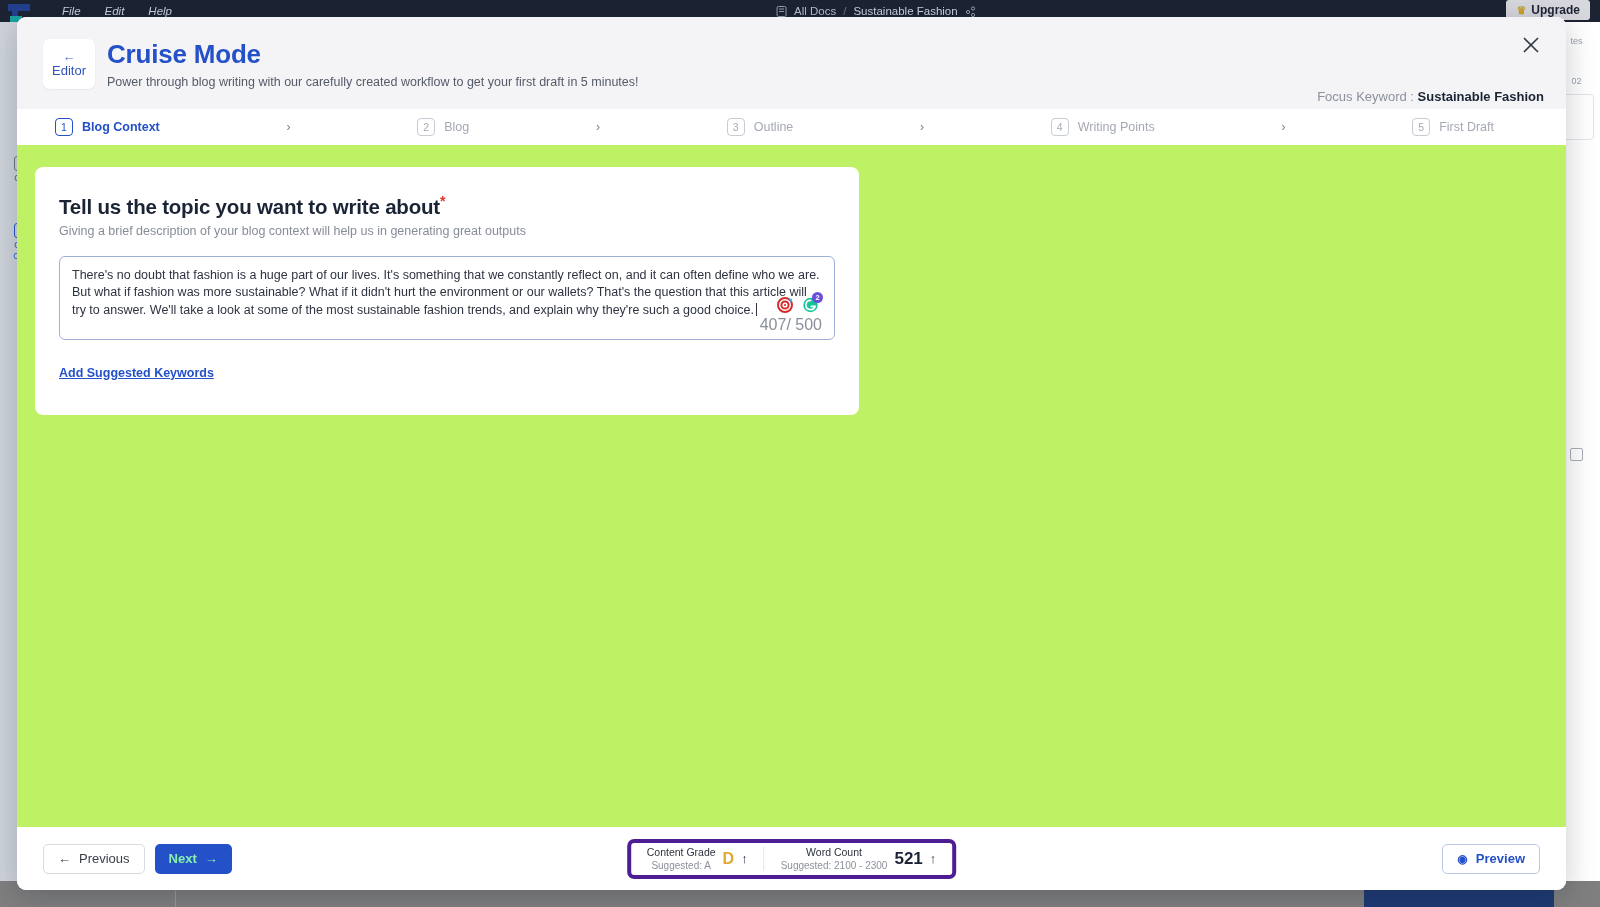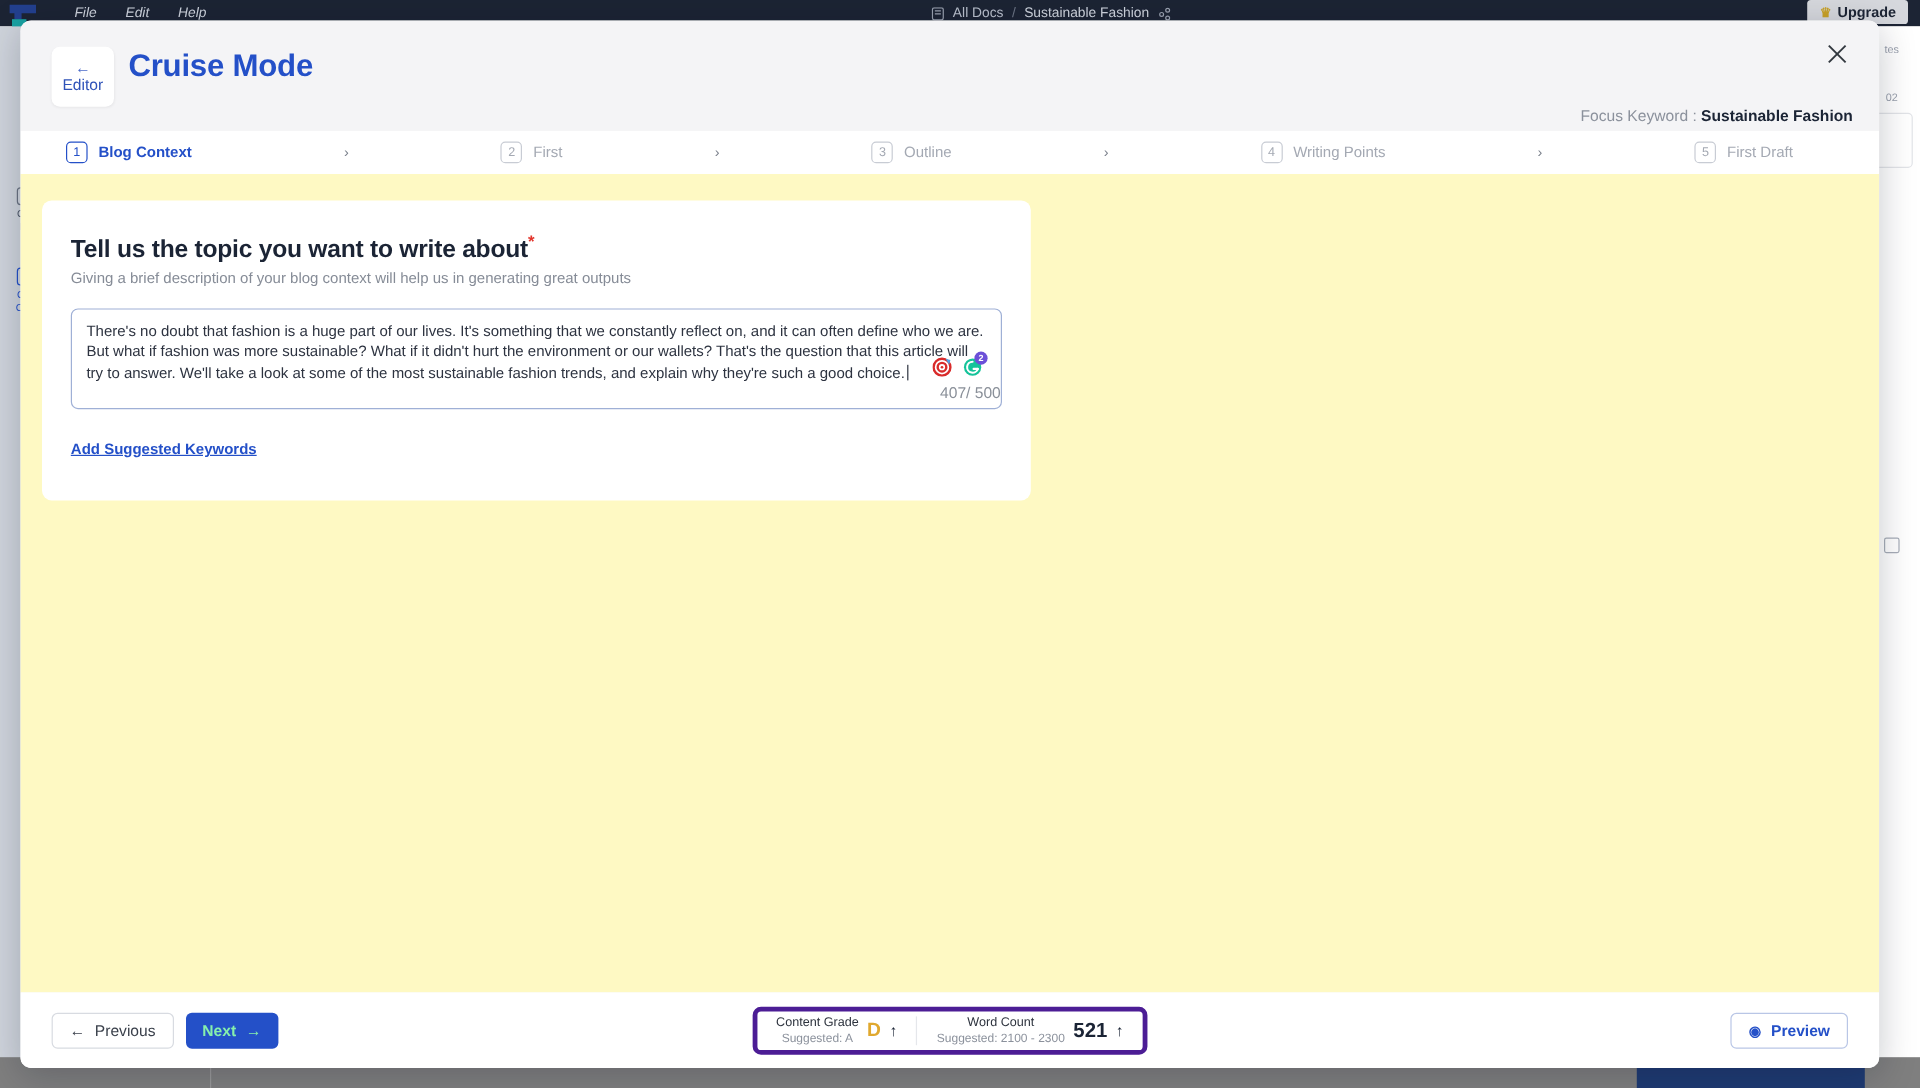--- a/index.html
+++ b/index.html
@@ -117,21 +117,21 @@
     width: 18px; height: 18px; border: 1px solid #c8ccd4; border-radius: 4px;
     display: flex; align-items: center; justify-content: center;
     font-size: 10.5px; color: #a4a9b3;
   }
   .step .lbl { font-size: 12.5px; color: #a4a9b3; }
   .step.active .num { border-color: #2450c8; color: #2450c8; }
   .step.active .lbl { color: #2450c8; font-weight: bold; }
   .step-sep { flex: 1 1 auto; text-align: center; color: #7b818c; font-size: 12px; }
 
   
-  .m-body { flex: 1 1 auto; position: relative; background: #fef9c3; }
+  .m-body { flex: 1 1 auto; position: relative; background: #bef264; }
   .card {
     position: absolute; left: 18px; top: 22px; width: 824px;
     background: #ffffff; border-radius: 8px; padding: 26px 24px 34px 24px;
   }
   .card h2 {
     font-size: 20.5px; font-weight: bold; color: #1b2435; letter-spacing: -.2px;
   }
   .card h2 .req { color: #e2342b; font-size: 14px; vertical-align: super; }
   .card .desc { margin-top: 5px; font-size: 12.5px; color: #868c97; }
 
@@ -150,22 +150,22 @@
   }
   .ta-icons { position: absolute; right: 15px; bottom: 26px; display: flex; gap: 8px; align-items: center; }
   .ico-target { width: 17px; height: 17px; position: relative; }
   .ico-gram { width: 17px; height: 17px; position: relative; }
   .gram-badge {
     position: absolute; right: -4px; top: -4px; width: 11px; height: 11px;
     background: #6b4fd8; border-radius: 50%; color: #fff; font-size: 7.5px;
     display: flex; align-items: center; justify-content: center; font-weight: bold;
   }
   .ta-count {
-    position: absolute; right: 0; bottom: 5px;
-    font-size: 13px; color: #8a9099;
+    position: absolute; right: 12px; bottom: 5px;
+    font-size: 16px; color: #8a9099;
   }
   .add-kw {
     display: inline-block; margin-top: 26px;
     font-size: 12.5px; font-weight: bold; color: #2450c8;
     text-decoration: underline; cursor: pointer;
   }
 
   
   .m-foot {
     flex: 0 0 63px; height: 63px; background: #ffffff;
@@ -263,41 +263,42 @@
 </div>
 
 <div class="modal">
 
   <div class="m-head">
     <div class="editor-back">
       <span class="arr">←</span>
       <span>Editor</span>
     </div>
     <div class="m-title">Cruise Mode</div>
+    <div class="m-sub">Power through blog writing with our carefully created workflow to get your first draft in 5 minutes!</div>
     <div class="m-close">
       <svg width="18" height="18" viewBox="0 0 18 18">
         <line x1="2" y1="2" x2="16" y2="16" stroke="#32383f" stroke-width="1.6"></line>
         <line x1="16" y1="2" x2="2" y2="16" stroke="#32383f" stroke-width="1.6"></line>
       </svg>
     </div>
     <div class="focus-kw">
       <span>Focus Keyword :</span>
       <b>Sustainable Fashion</b>
     </div>
   </div>
 
   <div class="steps">
     <div class="step active">
       <div class="num">1</div>
       <div class="lbl">Blog Context</div>
     </div>
     <div class="step-sep">›</div>
     <div class="step">
       <div class="num">2</div>
-      <div class="lbl">First</div>
+      <div class="lbl">Blog</div>
     </div>
     <div class="step-sep">›</div>
     <div class="step">
       <div class="num">3</div>
       <div class="lbl">Outline</div>
     </div>
     <div class="step-sep">›</div>
     <div class="step">
       <div class="num">4</div>
       <div class="lbl">Writing Points</div>

